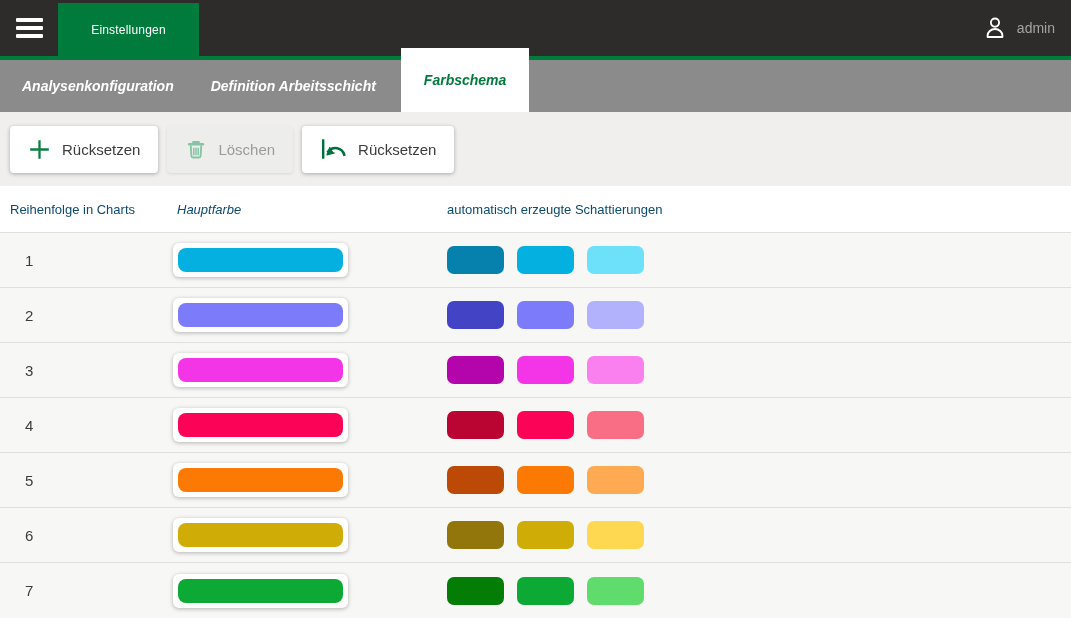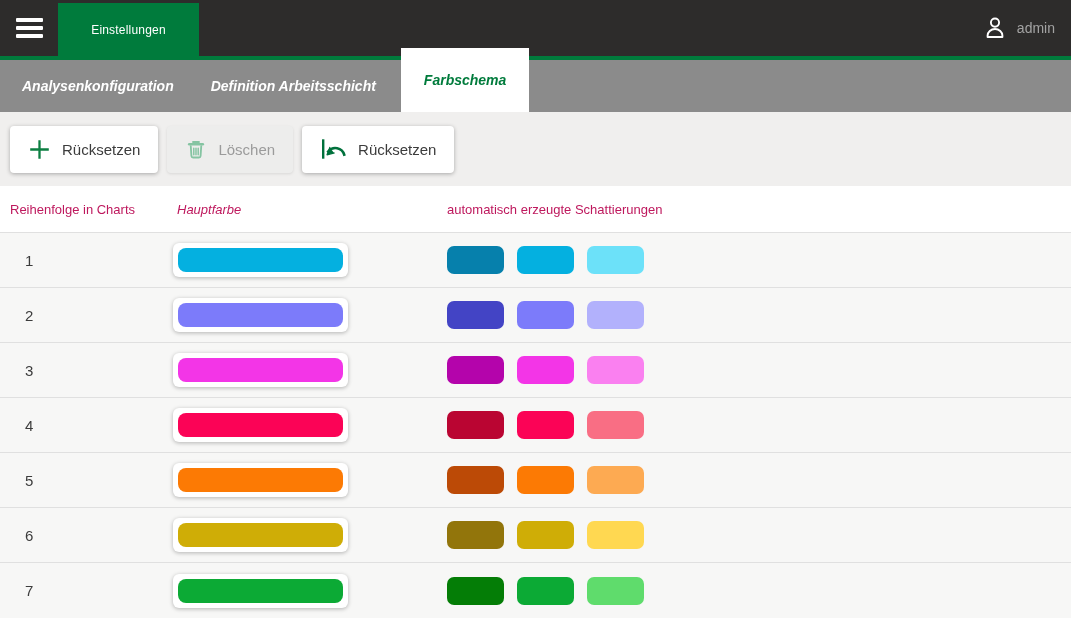--- a/index.html
+++ b/index.html
@@ -59,21 +59,21 @@
   .btn svg { flex:0 0 auto; }
   .btn.disabled {
     background:#ededec; color:#9b9b9b;
     box-shadow:0 1px 3px rgba(0,0,0,.10); cursor:default;
   }
 
   
   .table-header {
     height:46px; background:#ffffff;
     display:grid; grid-template-columns:173px 274px auto; align-items:center;
-    font-size:13px; color:#be185d;
+    font-size:13px; color:#0c4a6e;
   }
   .table-header .c1 { padding-left:10px; }
   .table-header .c2 { padding-left:4px;font-style:italic; }
 
   .rows { }
   .crow {
     height:55px; background:#f7f7f6; border-top:1px solid #e0e0e0;
     display:grid; grid-template-columns:173px 274px auto; align-items:center;
   }
   .crow:last-child { height:56px; }

